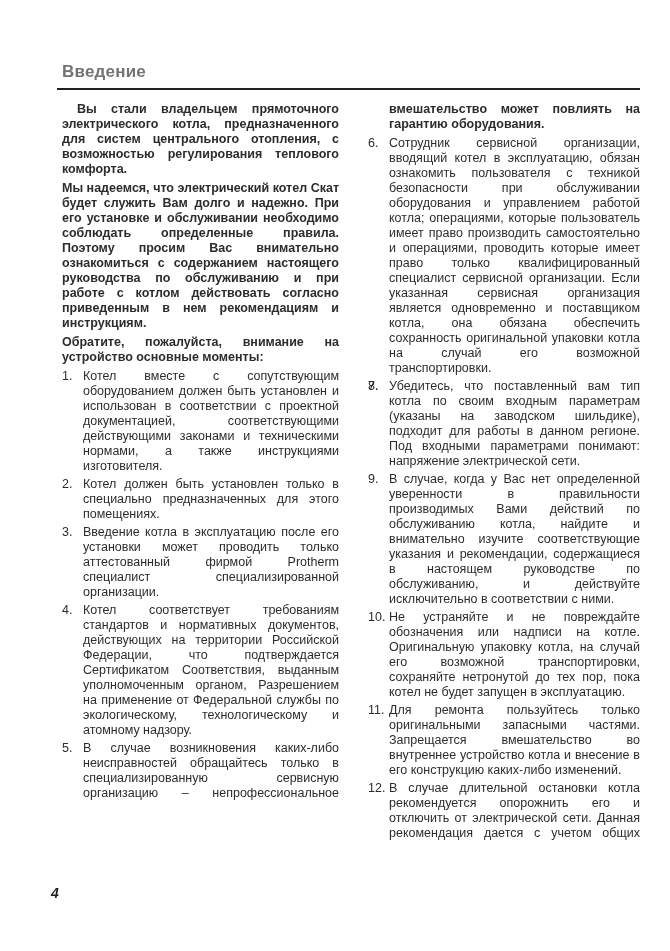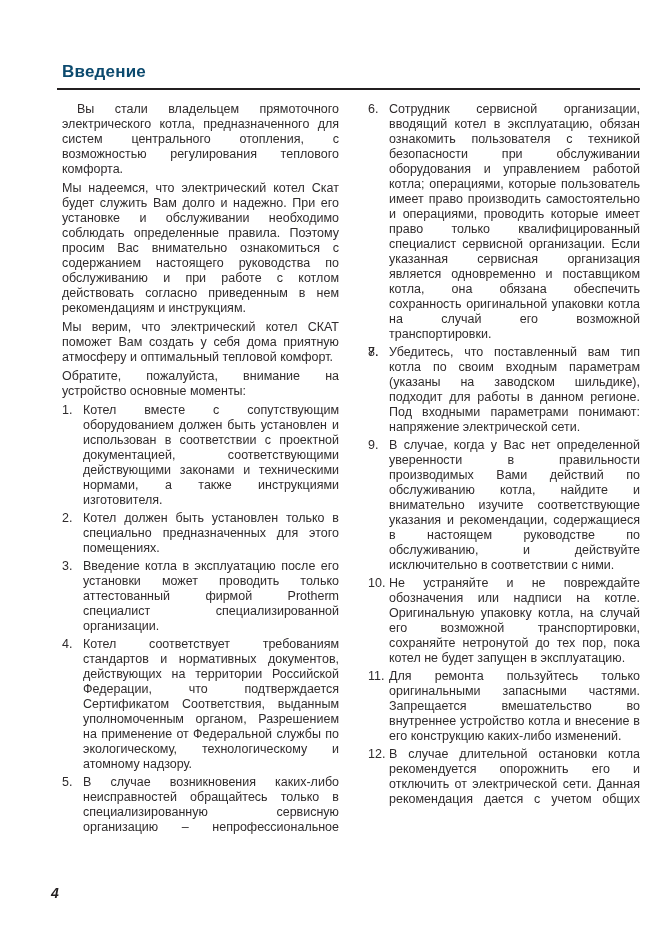--- a/index.html
+++ b/index.html
@@ -17,21 +17,21 @@
     overflow: hidden;
   }
   .doc-title {
     position: absolute;
     top: 62px;
     left: 62px;
     margin: 0;
     font-size: 17px;
     line-height: 20px;
     font-weight: bold;
-    color: #0c4a6e;
+    color: #737373;
     letter-spacing: 0.2px;
   }
   .title-rule {
     position: absolute;
     top: 88px;
     left: 57px;
     width: 583px;
     height: 2px;
     background: #231f20;
   }
@@ -45,20 +45,21 @@
   }
   .col {
     font-size: 12.5px;
     line-height: 15px;
     text-align: justify;
   }
   .col-left  { width: 277px; }
   .col-right { width: 272px; }
   .col p {
     margin: 0 0 4px 0;
+    font-weight: bold;
   }
   .col p.first-indent {
     text-indent: 15px;
   }
   .li {
     position: relative;
     padding-left: 21px;
     margin-bottom: 3px;
   }
   .li .num {
@@ -90,41 +91,41 @@
 <div class="page">
 
   <h1 class="doc-title">Введение</h1>
   <div class="title-rule"></div>
 
   <div class="columns">
 
     <div class="col col-left">
       <p class="first-indent">Вы стали владельцем прямоточного электрического котла, предназначенного для систем центрального отопления, с возможностью регулирования теплового комфорта.</p>
       <p>Мы надеемся, что электрический котел Скат будет служить Вам долго и надежно. При его установке и обслуживании необходимо соблюдать определенные правила. Поэтому просим Вас внимательно ознакомиться с содержанием настоящего руководства по обслуживанию и при работе с котлом действовать согласно приведенным в нем рекомендациям и инструкциям.</p>
-      <p>Мы верим, что электрический котел СКАТ поможет Вам создать у себя дома приятную атмосферу и оптимальный тепловой комфорт.</p>
       <p>Обратите, пожалуйста, внимание на устройство основные моменты:</p>
 
       <div class="li">
         <span class="num">1.</span><span>Котел вместе с сопутствующим оборудованием должен быть установлен и использован в соответствии с проектной документацией, соответствующими действующими законами и техническими нормами, а также инструкциями изготовителя.</span>
       </div>
       <div class="li">
         <span class="num">2.</span><span>Котел должен быть установлен только в специально предназначенных для этого помещениях.</span>
       </div>
       <div class="li">
         <span class="num">3.</span><span>Введение котла в эксплуатацию после его установки может проводить только аттестованный фирмой Protherm специалист специализированной организации.</span>
       </div>
       <div class="li">
         <span class="num">4.</span><span>Котел соответствует требованиям стандартов и нормативных документов, действующих на территории Российской Федерации, что подтверждается Сертификатом Соответствия, выданным уполномоченным органом, Разрешением на применение от Федеральной службы по экологическому, технологическому и атомному надзору.</span>
       </div>
       <div class="li justify-last">
         <span class="num">5.</span><span>В случае возникновения каких-либо неисправностей обращайтесь только в специализированную сервисную организацию – непрофессиональное</span>
       </div>
     </div>
 
     <div class="col col-right">
+      <p class="continuation">вмешательство может повлиять на гарантию оборудования.</p>
 
       <div class="li">
         <span class="num">6.</span><span>Сотрудник сервисной организации, вводящий котел в эксплуатацию, обязан ознакомить пользователя с техникой безопасности при обслуживании оборудования и управлением работой котла; операциями, которые пользователь имеет право производить самостоятельно и операциями, проводить которые имеет право только квалифицированный специалист сервисной организации. Если указанная сервисная организация является одновременно и поставщиком котла, она обязана обеспечить сохранность оригинальной упаковки котла на случай его возможной транспортировки.</span>
       </div>
       <div class="li">
         <span class="num">7.</span>
       </div>
       <div class="li">
         <span class="num">8.</span><span>Убедитесь, что поставленный вам тип котла по своим входным параметрам (указаны на заводском шильдике), подходит для работы в данном регионе. Под входными параметрами понимают: напряжение электрической сети.</span>
       </div>

